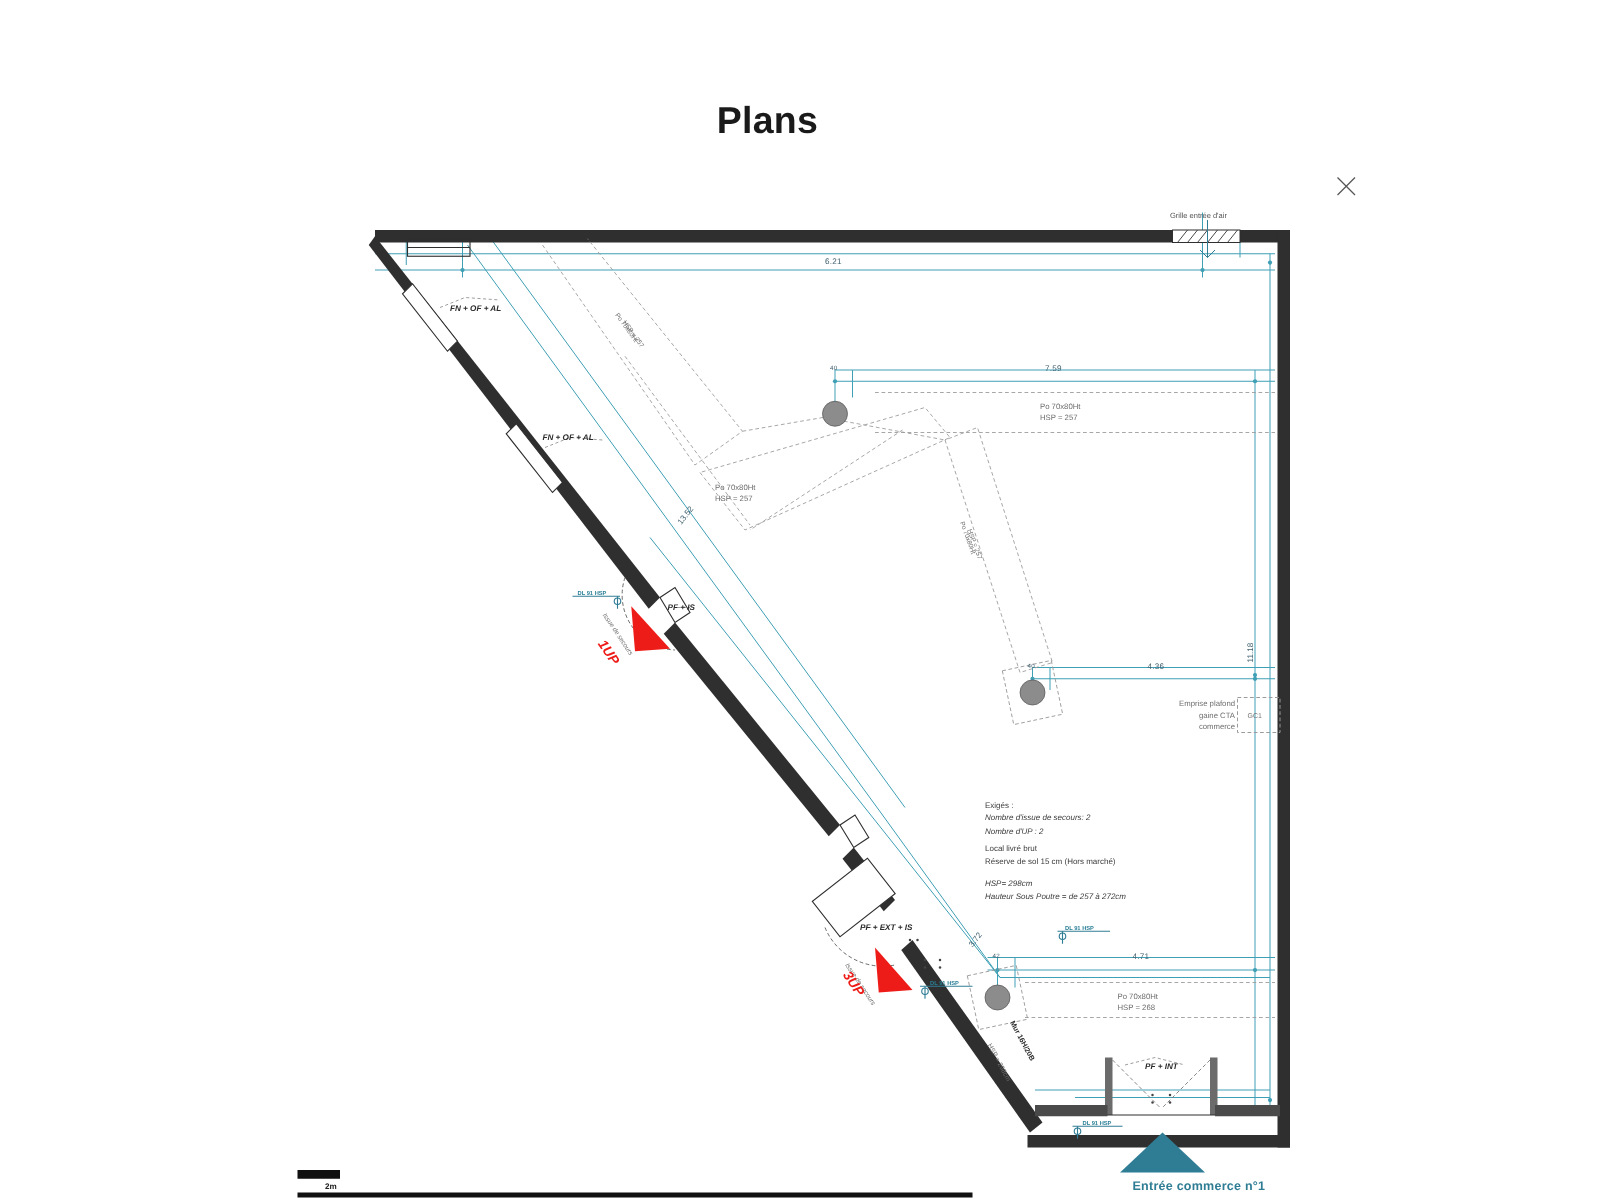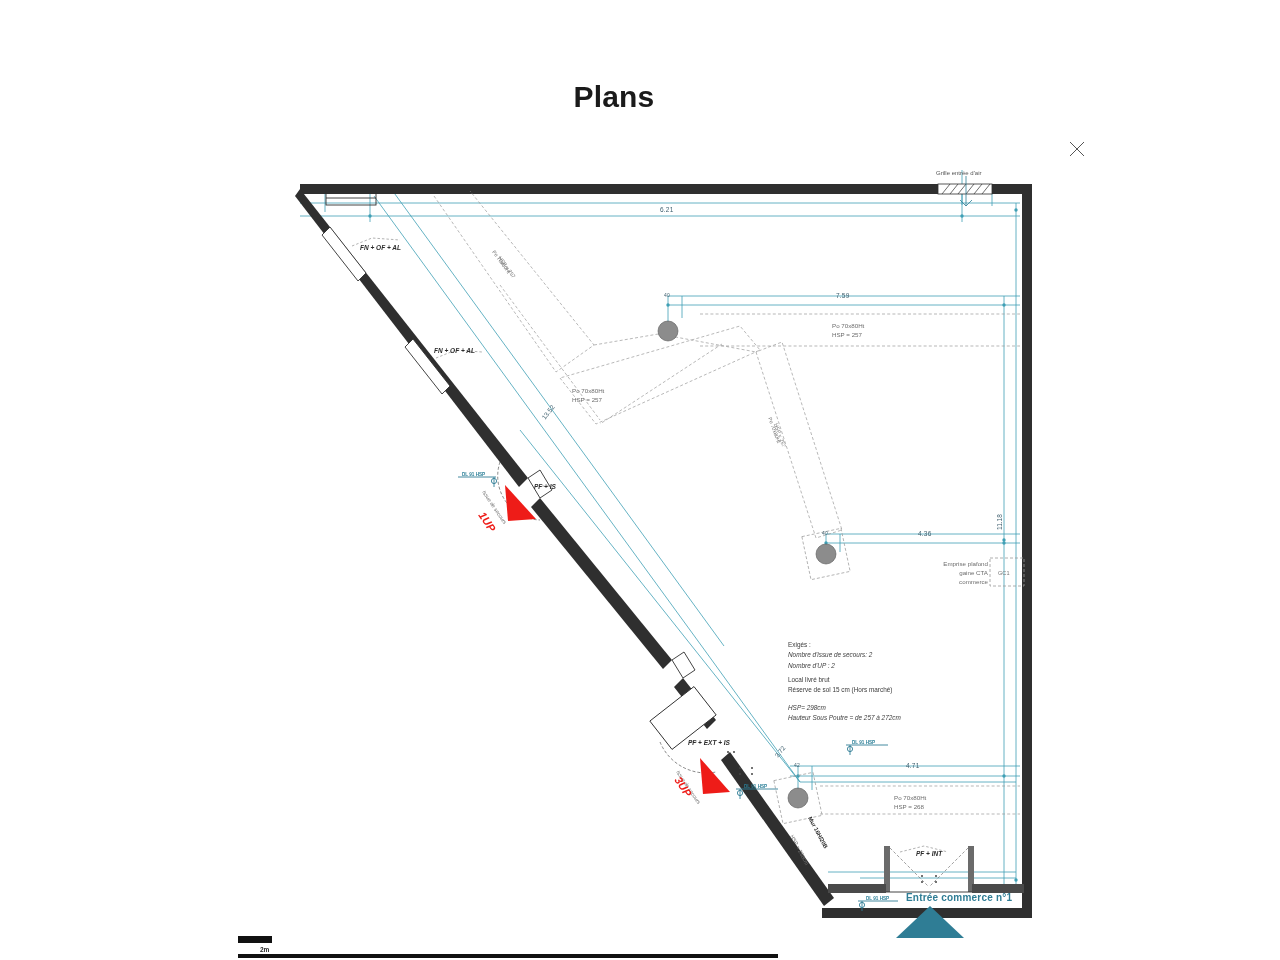--- a/index.html
+++ b/index.html
@@ -412,17 +412,17 @@
   <div class="spec-block" style="left:788px; top:675px;">
     <div class="txt t-spec" style="position:relative;left:0;top:0;">Local livré brut</div>
     <div class="txt t-spec" style="position:relative;left:0;top:0;">Réserve de sol 15 cm (Hors marché)</div>
   </div>
 
   <div class="spec-block" style="left:788px; top:703px;">
     <div class="txt t-spec t-spec-i" style="position:relative;left:0;top:0;">HSP= 298cm</div>
     <div class="txt t-spec t-spec-i" style="position:relative;left:0;top:0;">Hauteur Sous Poutre = de 257 à 272cm</div>
   </div>
 
-  <div class="txt t-entry" style="left:870px; top:892px;padding-left:36px;">Entrée commerce n°1</div>
+  <div class="txt t-entry" style="left:870px; top:944px;padding-left:36px;">Entrée commerce n°1</div>
 
   <div class="txt t-scale" style="left:260px; top:946px;">2m</div>
 
 </div>
 
 </body></html>

